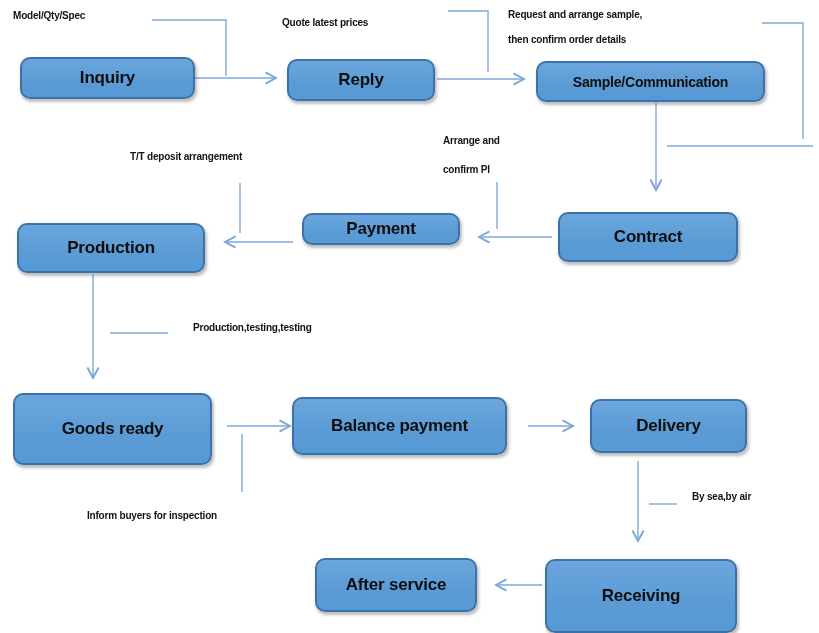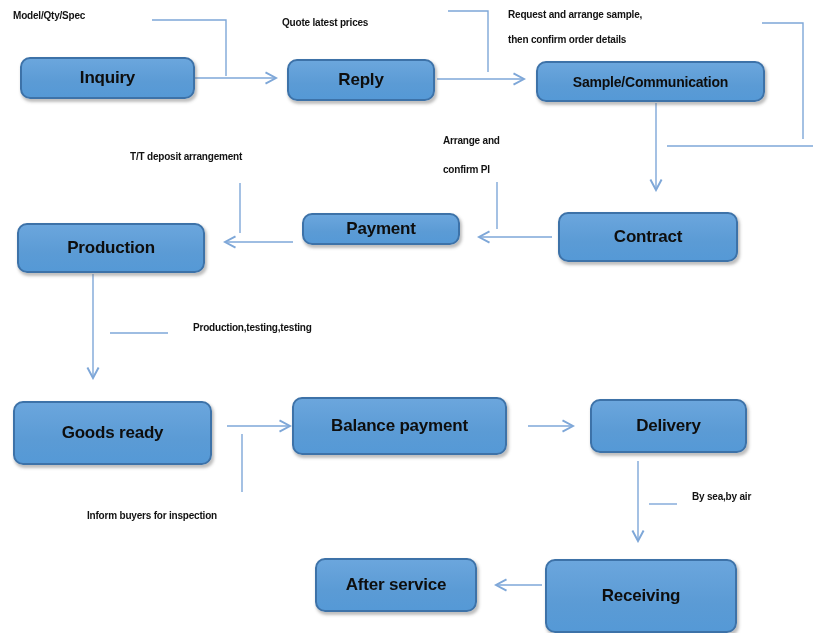--- a/index.html
+++ b/index.html
@@ -92,21 +92,21 @@
   <div class="node" style="left:287px; top:59px; width:148px; height:42px;text-align:center;">Reply</div>
 
   <div class="node" style="left:536px; top:61px; width:229px; height:41px; font-size:14px;">Sample/Communication</div>
 
   <div class="node" style="left:558px; top:212px; width:180px; height:50px;">Contract</div>
 
   <div class="node" style="left:302px; top:213px; width:158px; height:32px;">Payment</div>
 
   <div class="node" style="left:17px; top:223px; width:188px; height:50px;">Production</div>
 
-  <div class="node" style="left:13px; top:393px; width:199px; height:64px;margin-top:8px;">Goods ready</div>
+  <div class="node" style="left:13px; top:393px; width:199px; height:72px;">Goods ready</div>
 
   <div class="node" style="left:292px; top:397px; width:215px; height:58px;">Balance payment</div>
 
   <div class="node" style="left:590px; top:399px; width:157px; height:54px;">Delivery</div>
 
   <div class="node" style="left:545px; top:559px; width:192px; height:74px;">Receiving</div>
 
   <div class="node" style="left:315px; top:558px; width:162px; height:54px;">After service</div>
 
   <div class="annotation" style="left:13px; top:10px;">Model/Qty/Spec</div>

